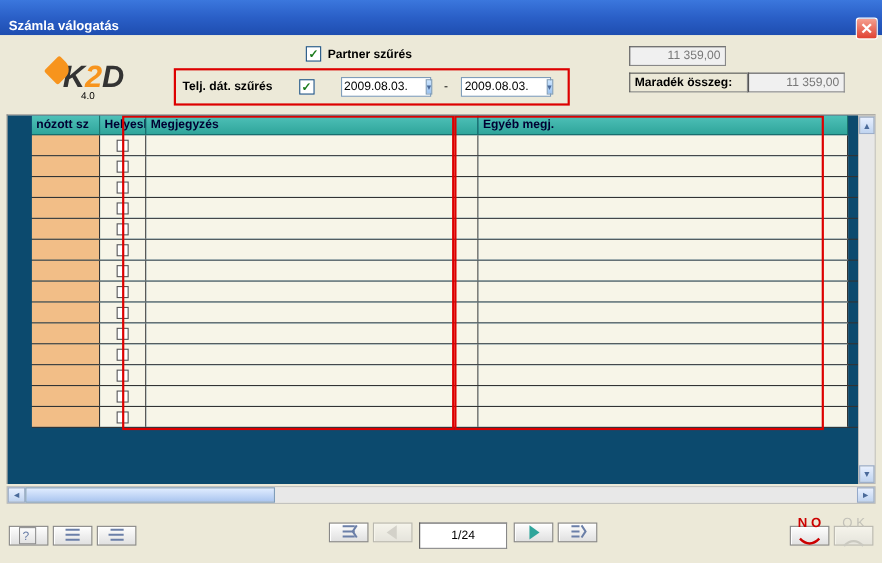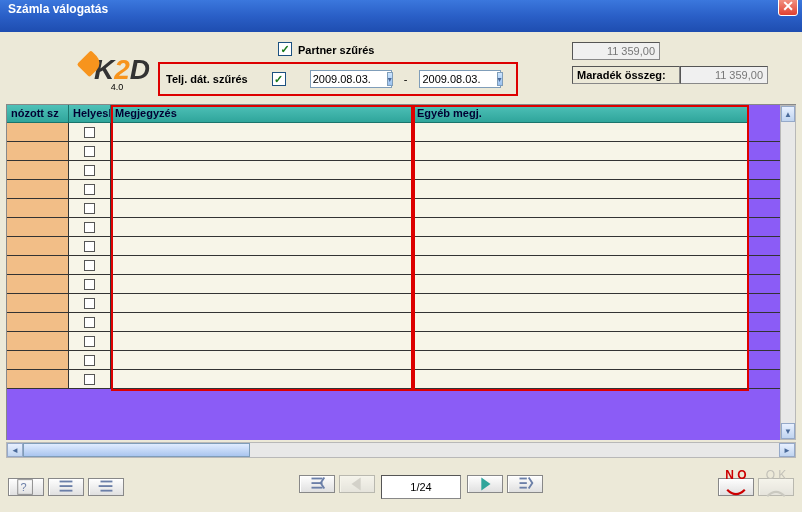--- a/index.html
+++ b/index.html
@@ -1,25 +1,25 @@
 <!DOCTYPE html>
 <html><head>
 <meta charset="utf-8">
 <style>
 * { box-sizing: border-box; margin: 0; padding: 0; }
 body { font-family: Tahoma, Arial, sans-serif; font-size: 11px; background: #ece9d8; overflow: hidden; width: 802px; height: 512px; }
 
-.titlebar { height: 26px; background: linear-gradient(to bottom, #3b77dd 0%, #2a5fc7 50%, #1e4db0 100%); display: flex; align-items: flex-end; padding: 16px 4px; color: white; font-weight: bold; font-size: 12px; }
+.titlebar { height: 26px; background: linear-gradient(to bottom, #3b77dd 0%, #2a5fc7 50%, #1e4db0 100%); display: flex; align-items: flex-start; padding: 16px 4px; color: white; font-weight: bold; font-size: 12px; }
 .titlebar-text { flex: 1; padding-left: 4px; }
 .close-btn { width: 20px; height: 20px; background: linear-gradient(to bottom, #f5a090, #e04030); border: 1px solid #fff; border-radius: 3px; display: flex; align-items: center; justify-content: center; color: white; font-weight: bold; font-size: 14px; cursor: pointer; }
 
 .window-body { padding: 6px; background: #ece9d8; height: 486px; display: flex; flex-direction: column; }
 
 .top-section { display: flex; align-items: flex-start; gap: 8px; padding: 4px; }
-.logo-box { width: 140px; height: 58px; display: flex; align-items: center; justify-content: flex-end; }
+.logo-box { width: 140px; height: 58px; display: flex; align-items: center; justify-content: center; }
 .logo { font-size: 28px; font-weight: bold; font-style: italic; color: #333; }
 .logo .orange { color: #f7941d; }
 .logo-sub { font-size: 9px; font-weight: normal; display: block; text-align: center; margin-top: -4px; }
 .logo-arrow { width:18px; height:20px; background:#f7941d; display:inline-block; transform: rotate(45deg) translate(0px,4px); border-radius: 2px 10px 2px 2px; margin-right:-8px; vertical-align:8px;}
 
 .filters-area { flex: 1; }
 .filter-row1 { display: flex; align-items: flex-end; gap: 6px; margin-bottom: 6px; padding-left: 120px; }
 .filter-row2 { display: flex; align-items: center; gap: 8px; border: 2px solid #d00; padding: 6px; width: 360px; }
 .chk { width: 14px; height: 14px; border: 1px solid #1c5180; background: white; display: inline-flex; align-items: center; justify-content: center; }
 .chk.checked::after { content: "✓"; color: #1a7a1a; font-size: 11px; font-weight: bold; }
@@ -27,21 +27,21 @@
 .date-sel { border: 1px solid #7f9db9; background: white; padding: 1px 2px; display: inline-flex; align-items: center; gap: 16px; width: 82px; font-size: 11px; }
 .date-drop { width: 14px; height: 14px; background: linear-gradient(to bottom,#cde6ff,#9ac1ef); border: 1px solid #7f9db9; display: inline-flex; align-items: center; justify-content: center; font-size: 8px; color: #4a6a9a; cursor: pointer; }
 .date-sep { padding: 0 4px; }
 
 .totals { width: 220px; }
 .trow { display: flex; align-items: center; margin-bottom: 6px; }
 .tlabel { width: 108px; border: 1px solid #888; border-top-color:#555; border-left-color:#555; background: #ece9d8; padding: 2px 4px; font-weight: bold; }
 .tval { width: 88px; border: 1px solid #888; border-top-color:#555; border-left-color:#555; background: #f0f0f0; padding: 2px 4px; text-align: right; color: #777; }
 
 .grid-container { position: relative; flex: 1; display: flex; border-top: 1px solid #888; border-left: 1px solid #888; min-height: 290px; }
-.grid { flex: 1; overflow: hidden; position: relative; background: #8b5cf6; }
+.grid { flex: 1; overflow: hidden; position: relative; background: #0c4a6e; padding-left: 22px; }
 .grid-header { display: flex; height: 18px; }
 .gh { background: linear-gradient(to bottom, #4fc1b8, #2fa59b); color: #003; font-weight: bold; border-right: 1px solid #1a746c; border-bottom: 1px solid #1a746c; padding: 2px 4px; font-size: 11px; overflow: hidden; white-space: nowrap; }
 .grid-body { position: relative; }
 .grow { display: flex; height: 19px; border-bottom: 1px solid #333; }
 .gc { border-right: 1px solid #333; background: #f7f5e8; position: relative; }
 .gc.orange { background: #f2be87; }
 .gc.chkcell { display: flex; align-items: center; justify-content: center; }
 .cell-chk { width: 11px; height: 11px; border: 1px solid #555; background: white; }
 
 .col1 { width: 62px; }

